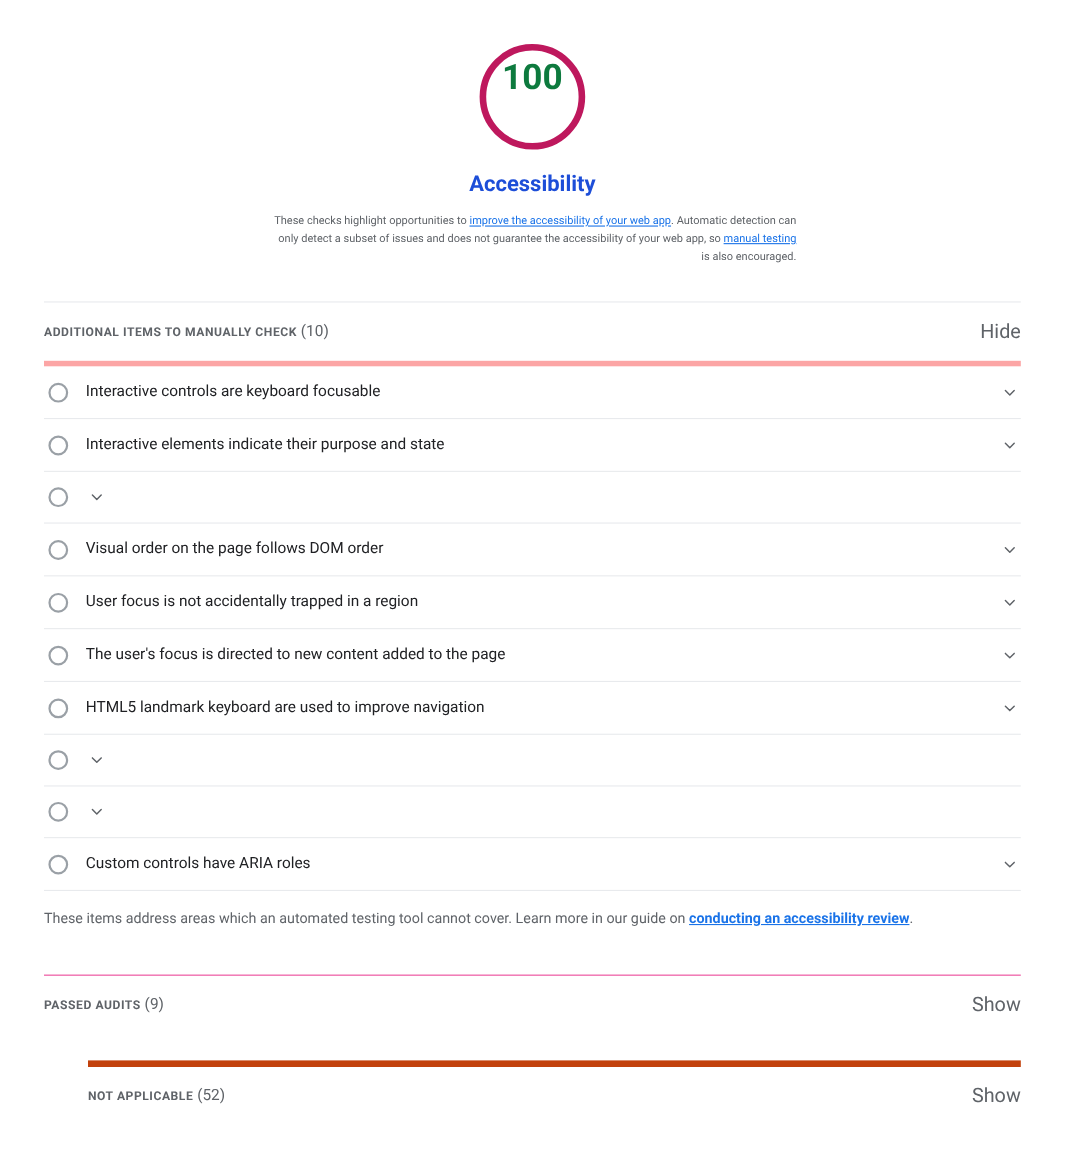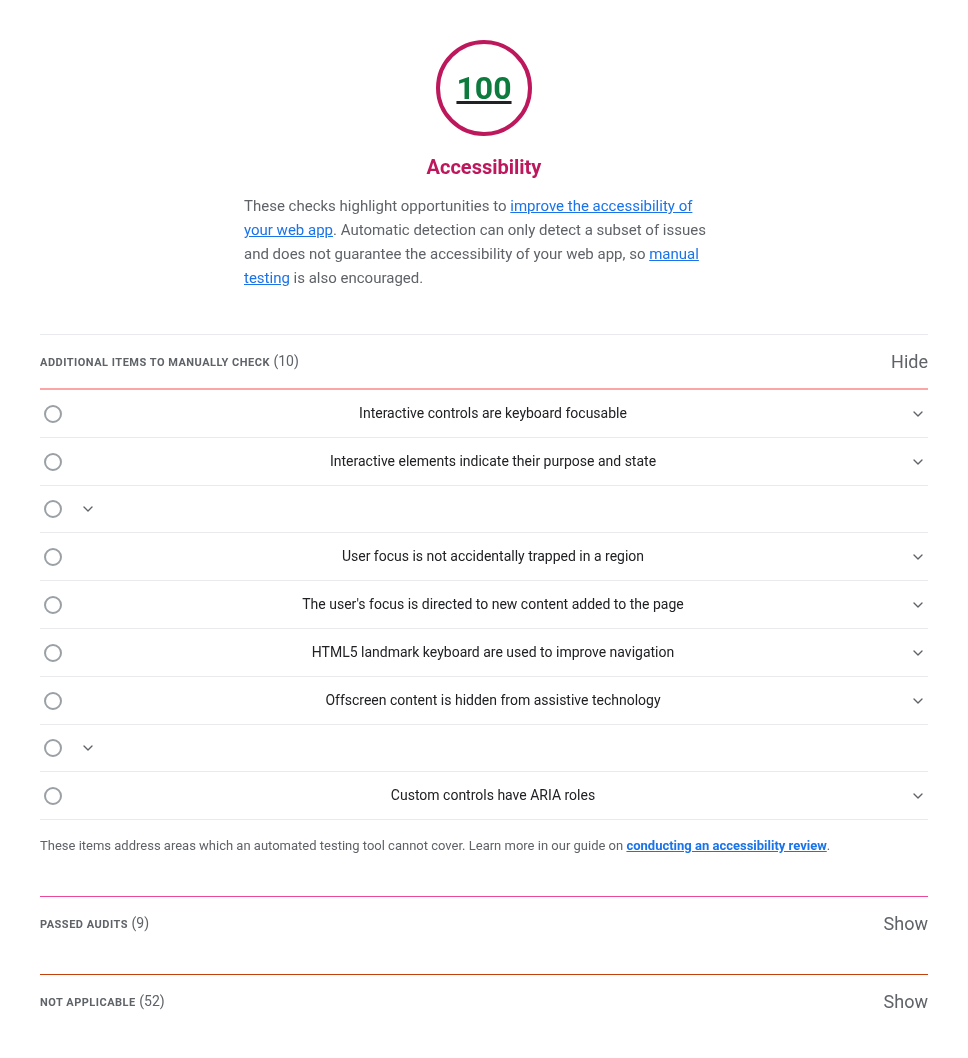--- a/index.html
+++ b/index.html
@@ -29,57 +29,56 @@
       display: flex;
       flex-direction: column;
       align-items: center;
       margin-bottom: 32px;
     }
 
     .score-circle {
       width: 96px;
       height: 96px;
       border-radius: 50%;
-      border: 4px solid #be185d;
-      display: flex;
-      align-items: center;
+      border: 6px solid #be185d;
+      display: flex;
+      align-items: flex-start;
       justify-content: center;
       margin-bottom: 16px;
-      text-decoration: underline;
     }
 
     .score-number {
       font-size: 32px;
       font-weight: 700;
       color: #0d7a3e;
     }
 
     .section-title {
       font-size: 20px;
       font-weight: 700;
-      color: #be185d;
+      color: #1d4ed8;
       margin-bottom: 12px;
     }
 
     .score-description {
-      text-align: left;
-      color: #5f6368;
-      font-size: 15px;
+      text-align: right;
+      color: #5f6368;
+      font-size: 10px;
       max-width: 480px;
       line-height: 1.6;
     }
 
     .score-description a {
       color: #1a73e8;
       text-decoration: underline;
     }
 
     
     .additional-section {
-      margin-top: 44px;
+      margin-top: 32px;
       border-top: 1px solid #e8eaed;
       padding-top: 0;
     }
 
     .section-header {
       display: flex;
       justify-content: space-between;
       align-items: center;
       padding: 16px 0 16px 0;
     }
@@ -102,22 +101,21 @@
       color: #5f6368;
       background: none;
       border: none;
       cursor: pointer;
       padding: 0;
       font-family: inherit;
     }
 
     
     .checklist {
-      border-top: 2px solid #fca5a5;
-      text-align: center;
+      border-top: 5px solid #fca5a5;
     }
 
     .checklist-item {
       display: flex;
       align-items: center;
       padding: 13px 0;
       border-bottom: 1px solid #e8eaed;
       cursor: pointer;
     }
 
@@ -166,21 +164,22 @@
     }
 
     
     .passed-section {
       margin-top: 24px;
       border-top: 1px solid #ec4899;
     }
 
     .not-applicable-section {
       margin-top: 24px;
-      border-top: 1px solid #c2410c;
+      border-top: 6px solid #c2410c;
+      margin-left: 40px;
     }
   </style>
 </head>
 <body>
 
 <div class="page-container">
 
   <div class="score-section">
     <div class="score-circle">
       <span class="score-number">100</span>
@@ -224,20 +223,29 @@
 
       <div class="checklist-item">
         <div class="item-circle"></div>
         <div class="chevron-icon">
           <svg viewBox="0 0 24 24" fill="none" stroke="currentColor" stroke-width="2" stroke-linecap="round" stroke-linejoin="round">
             <polyline points="6 9 12 15 18 9"></polyline>
           </svg>
         </div>
       </div>
 
+      <div class="checklist-item">
+        <div class="item-circle"></div>
+        <span class="item-text">Visual order on the page follows DOM order</span>
+        <div class="chevron-icon">
+          <svg viewBox="0 0 24 24" fill="none" stroke="currentColor" stroke-width="2" stroke-linecap="round" stroke-linejoin="round">
+            <polyline points="6 9 12 15 18 9"></polyline>
+          </svg>
+        </div>
+      </div>
 
       <div class="checklist-item">
         <div class="item-circle"></div>
         <span class="item-text">User focus is not accidentally trapped in a region</span>
         <div class="chevron-icon">
           <svg viewBox="0 0 24 24" fill="none" stroke="currentColor" stroke-width="2" stroke-linecap="round" stroke-linejoin="round">
             <polyline points="6 9 12 15 18 9"></polyline>
           </svg>
         </div>
       </div>
@@ -257,21 +265,20 @@
         <span class="item-text">HTML5 landmark keyboard are used to improve navigation</span>
         <div class="chevron-icon">
           <svg viewBox="0 0 24 24" fill="none" stroke="currentColor" stroke-width="2" stroke-linecap="round" stroke-linejoin="round">
             <polyline points="6 9 12 15 18 9"></polyline>
           </svg>
         </div>
       </div>
 
       <div class="checklist-item">
         <div class="item-circle"></div>
-        <span class="item-text">Offscreen content is hidden from assistive technology</span>
         <div class="chevron-icon">
           <svg viewBox="0 0 24 24" fill="none" stroke="currentColor" stroke-width="2" stroke-linecap="round" stroke-linejoin="round">
             <polyline points="6 9 12 15 18 9"></polyline>
           </svg>
         </div>
       </div>
 
       <div class="checklist-item">
         <div class="item-circle"></div>
         <div class="chevron-icon">

